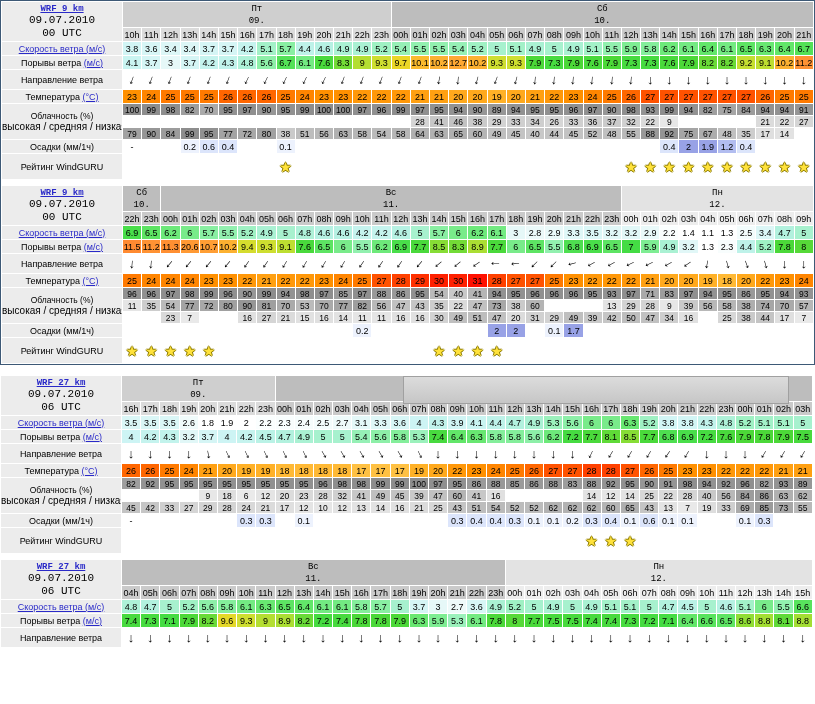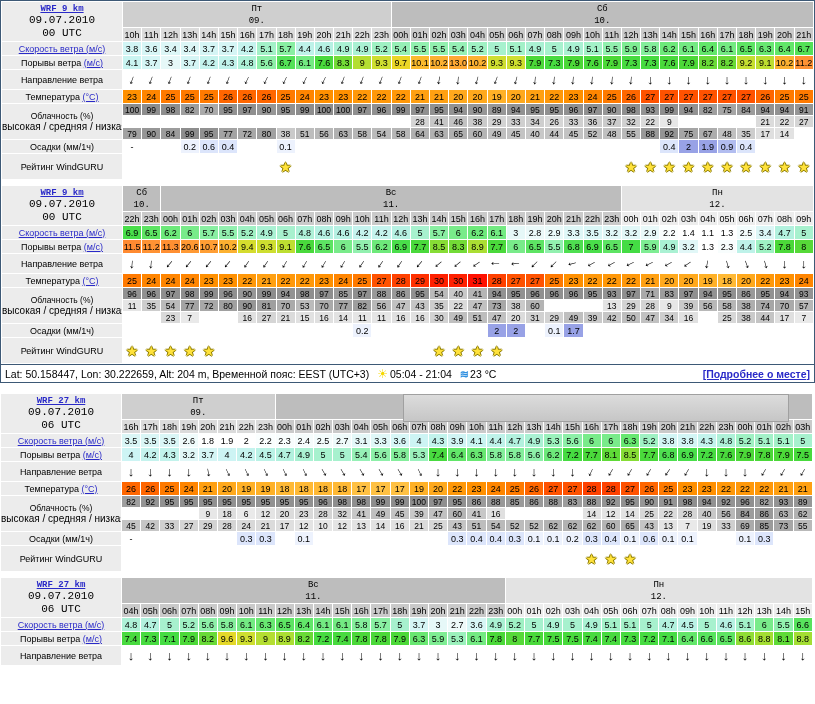--- a/index.html
+++ b/index.html
@@ -189,21 +189,21 @@
             <td style="background: rgb(141, 239, 168);">5.6</td>
             <td style="background: rgb(83, 225, 87);">6.7</td>
             <td style="background: rgb(115, 234, 130);">6.1</td>
             <td style="background: rgb(73, 217, 60);">7.6</td>
             <td style="background: rgb(115, 219, 54);">8.3</td>
             <td style="background: rgb(180, 222, 50);">9</td>
             <td style="background: rgb(206, 222, 48);">9.3</td>
             <td style="background: rgb(235, 214, 38);">9.7</td>
             <td style="background: rgb(250, 186, 46);">10.1</td>
             <td style="background: rgb(252, 177, 49);">10.2</td>
-            <td style="background: rgb(255, 168, 52);">13.0</td>
+            <td style="background: rgb(255, 168, 52);">12.7</td>
             <td style="background: rgb(252, 177, 49);">10.2</td>
             <td style="background: rgb(206, 222, 48);">9.3</td>
             <td style="background: rgb(206, 222, 48);">9.3</td>
             <td style="background: rgb(76, 216, 56);">7.9</td>
             <td style="background: rgb(71, 219, 64);">7.3</td>
             <td style="background: rgb(76, 216, 56);">7.9</td>
             <td style="background: rgb(73, 217, 60);">7.6</td>
             <td style="background: rgb(76, 216, 56);">7.9</td>
             <td style="background: rgb(71, 219, 64);">7.3</td>
             <td style="background: rgb(71, 219, 64);">7.3</td>
@@ -438,21 +438,21 @@
             <td style="background: rgb(255, 255, 255);"></td>
             <td style="background: rgb(255, 255, 255);"></td>
             <td style="background: rgb(255, 255, 255);"></td>
             <td style="background: rgb(255, 255, 255);"></td>
             <td style="background: rgb(255, 255, 255);"></td>
             <td style="background: rgb(255, 255, 255);"></td>
             <td style="background: rgb(255, 255, 255);"></td>
             <td style="background: rgb(220, 229, 251);">0.4</td>
             <td style="background: rgb(152, 162, 230);">2</td>
             <td style="background: rgb(152, 162, 230);">1.9</td>
-            <td style="background: rgb(178, 189, 240);">0.9</td>
+            <td style="background: rgb(178, 189, 240);">1.2</td>
             <td style="background: rgb(220, 229, 251);">0.4</td>
             <td style="background: rgb(255, 255, 255);"></td>
             <td style="background: rgb(255, 255, 255);"></td>
             <td style="background: rgb(255, 255, 255);"></td>
           </tr>
           <tr class="r-rating">
             <td class="lbl">Рейтинг WindGURU</td>
             <td></td>
             <td></td>
             <td></td>
@@ -939,28 +939,20 @@
             <td></td>
             <td></td>
             <td></td>
             <td></td>
             <td></td>
             <td></td>
           </tr>
         </tbody>
       </table>
     </div>
-  <div class="footerbar">
-    <span>Lat: 50.158447, Lon: 30.222659, Alt: 204 m, Временной пояс: EEST (UTC+3)</span>
-    <span class="sun">☀</span>
-    <span>05:04 - 21:04</span>
-    <span class="wave">≋</span>
-    <span>23 °C</span>
-    <a class="lnk right">[Подробнее о месте]</a>
-  </div>
 </div>
 
 <div class="win2">
   <div class="graypanel"></div>
   <div class="w2gap"></div>
   <div id="mount-t2">
       <table class="fc">
         <colgroup>
           <col style="width: 120px;">
           <col>

